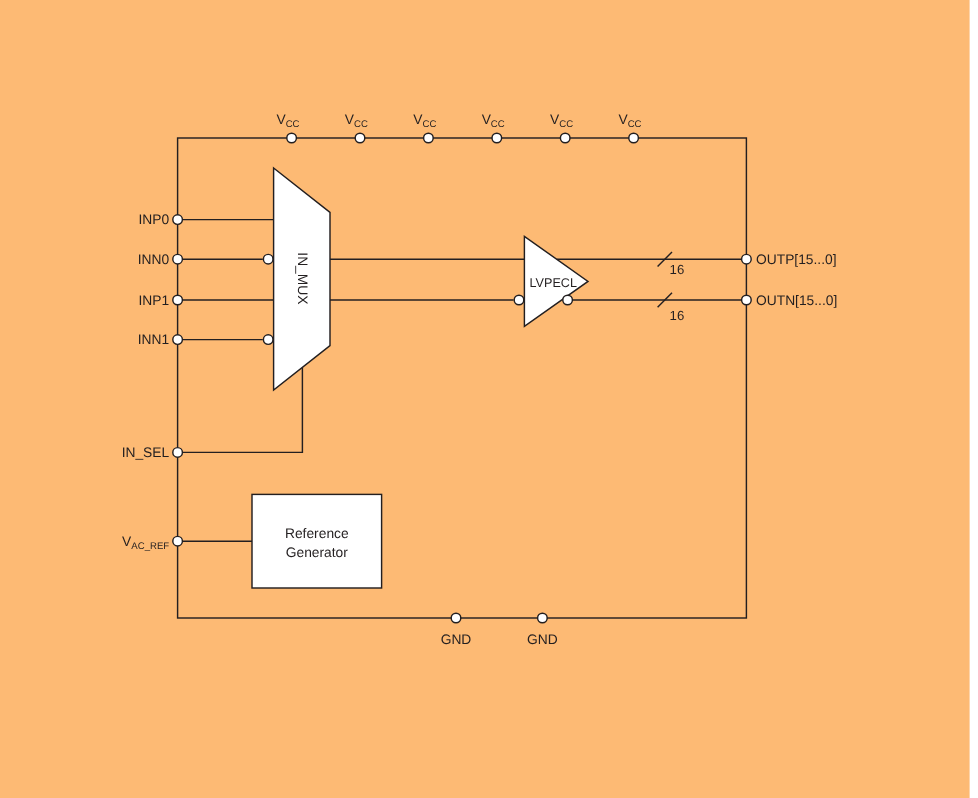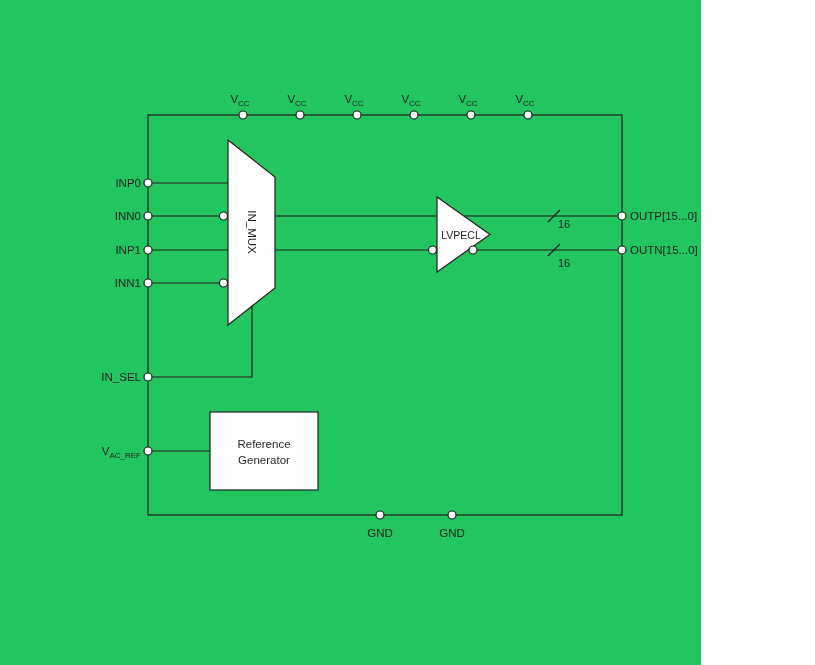--- a/index.html
+++ b/index.html
@@ -5,23 +5,23 @@
   html, body {
     margin: 0;
     padding: 0;
     background: #ffffff;
     width: 815px;
     height: 665px;
     font-family: "Liberation Sans", sans-serif;
   }
   .stage {
     position: relative;
-    width: 701px;
+    width: 808px;
     height: 665px;
-    background: #22c55e;
+    background: #fdba74;
   }
   svg text {
     font-family: "Liberation Sans", sans-serif;
     fill: #231f20;
     font-size: 11.5px;
   }
   .wire, .outline {
     stroke: #231f20;
     stroke-width: 1.2;
     fill: none;

